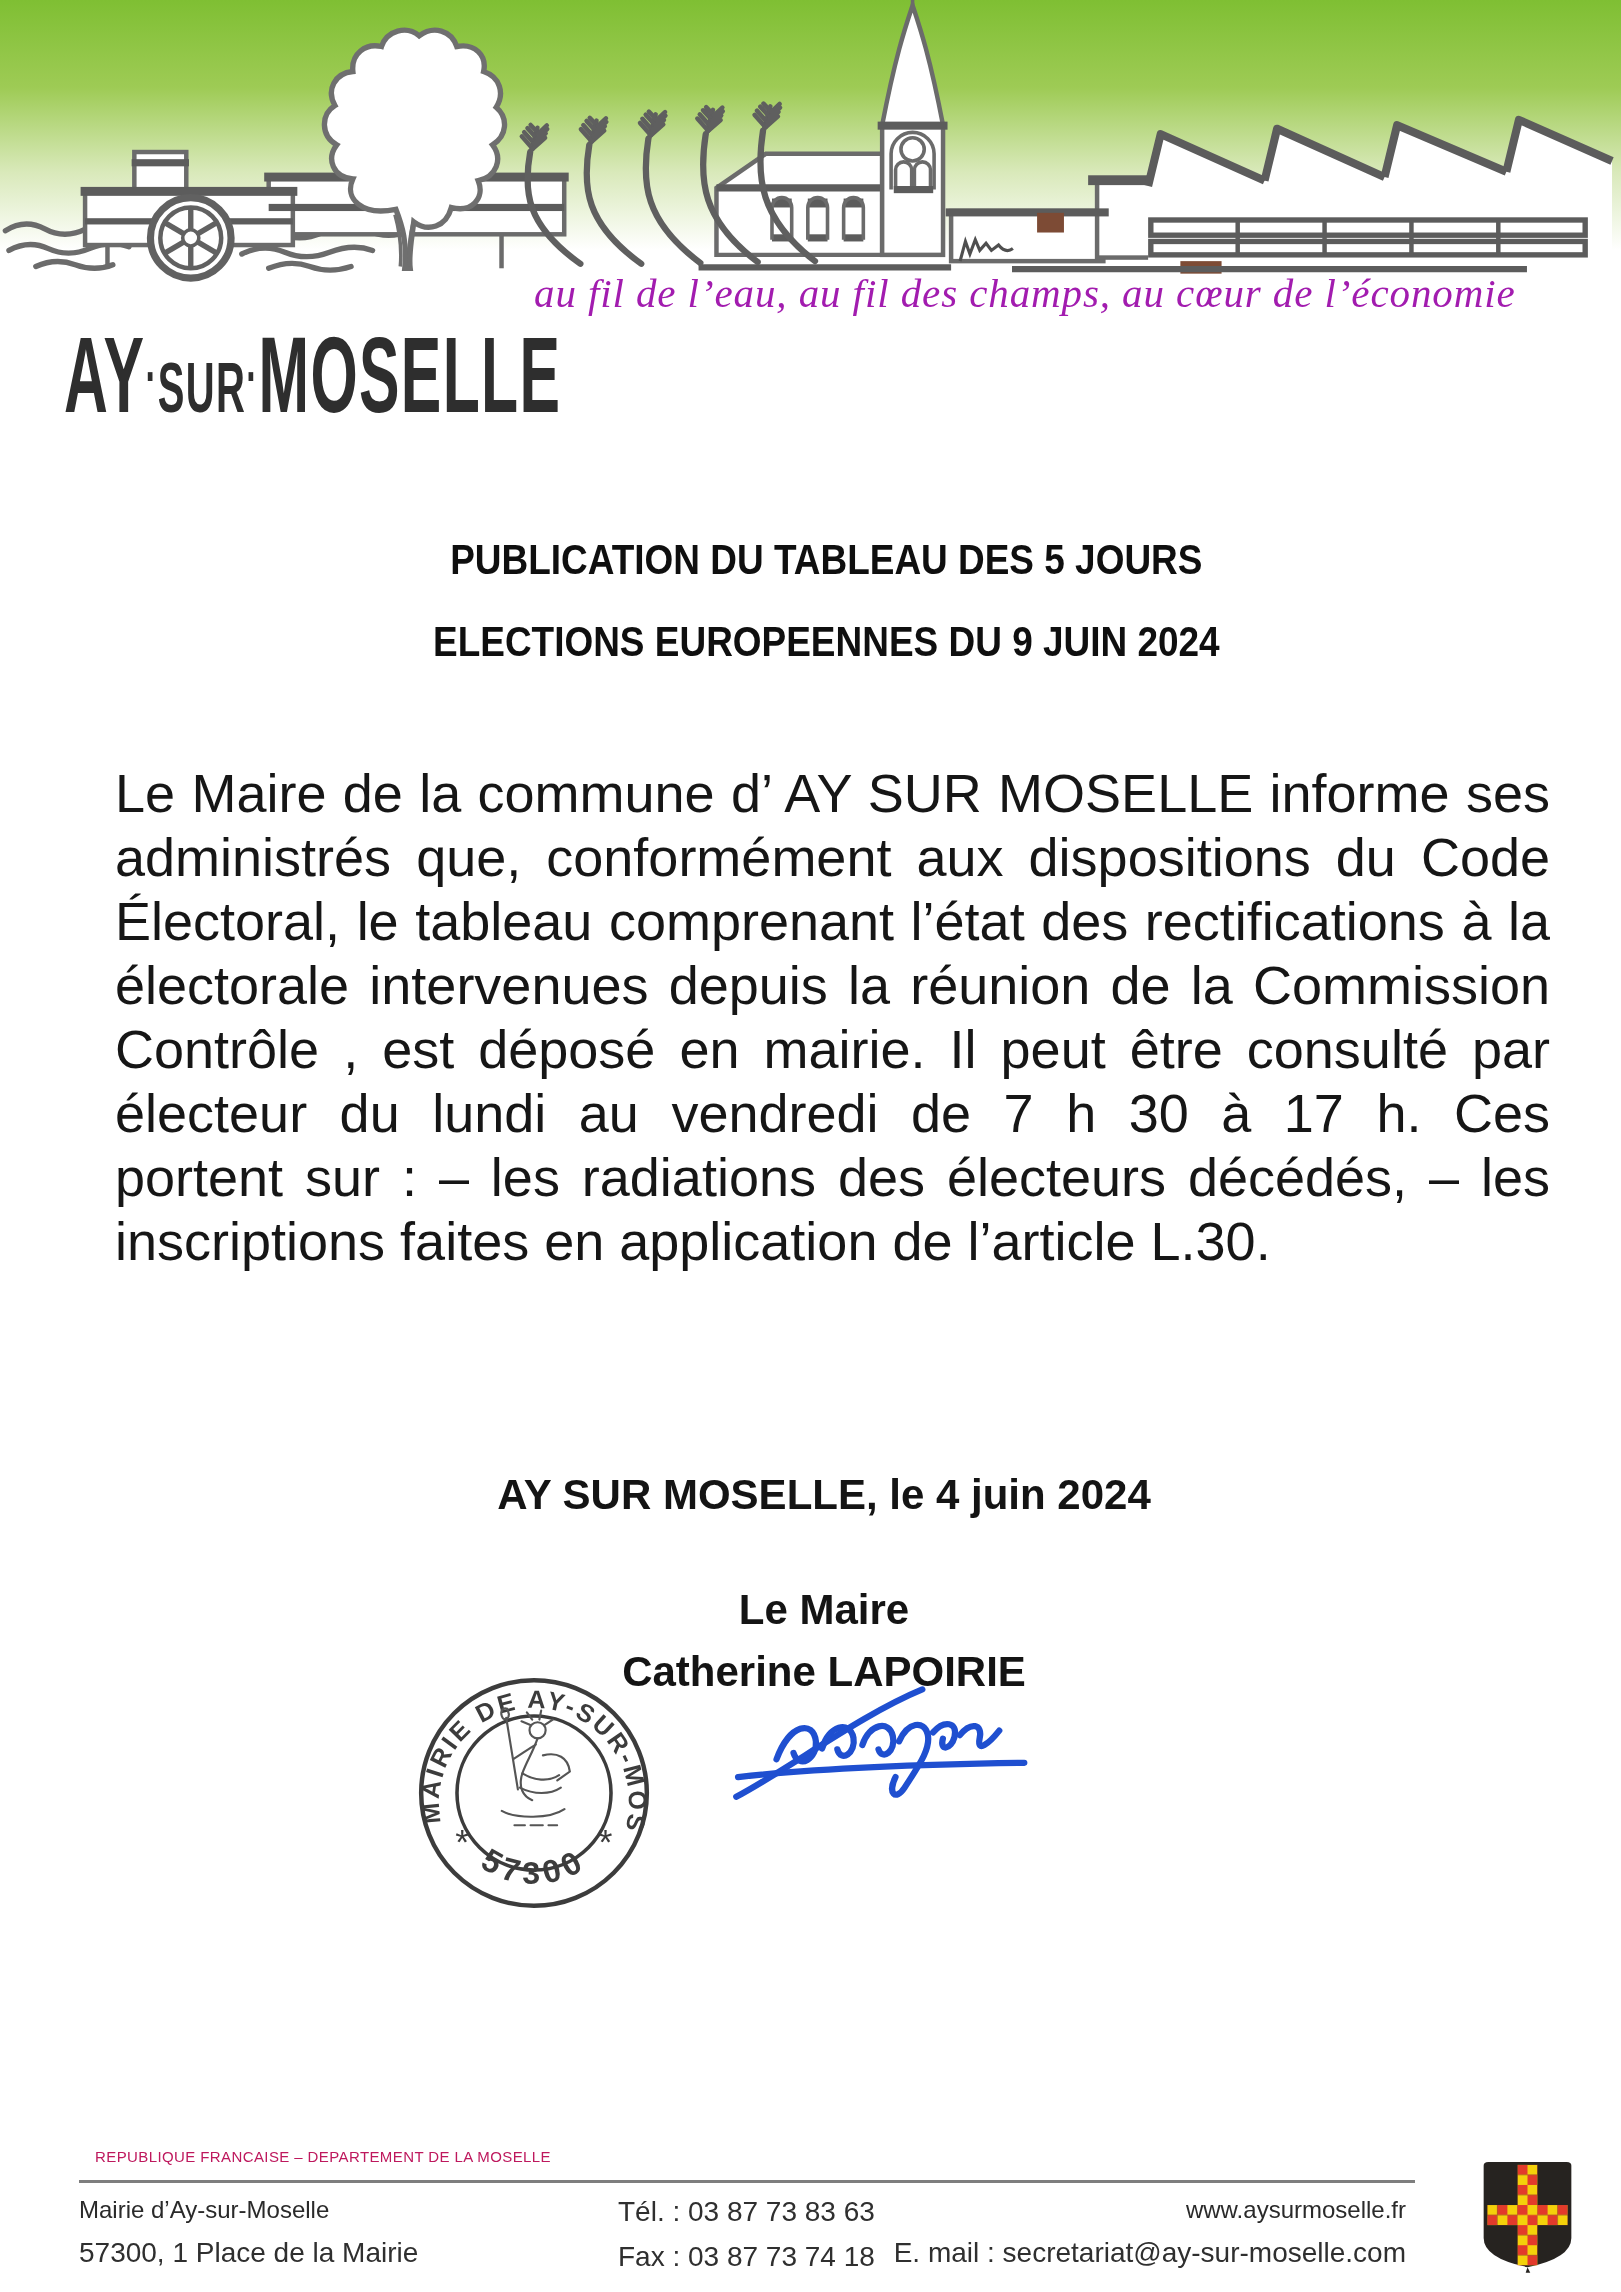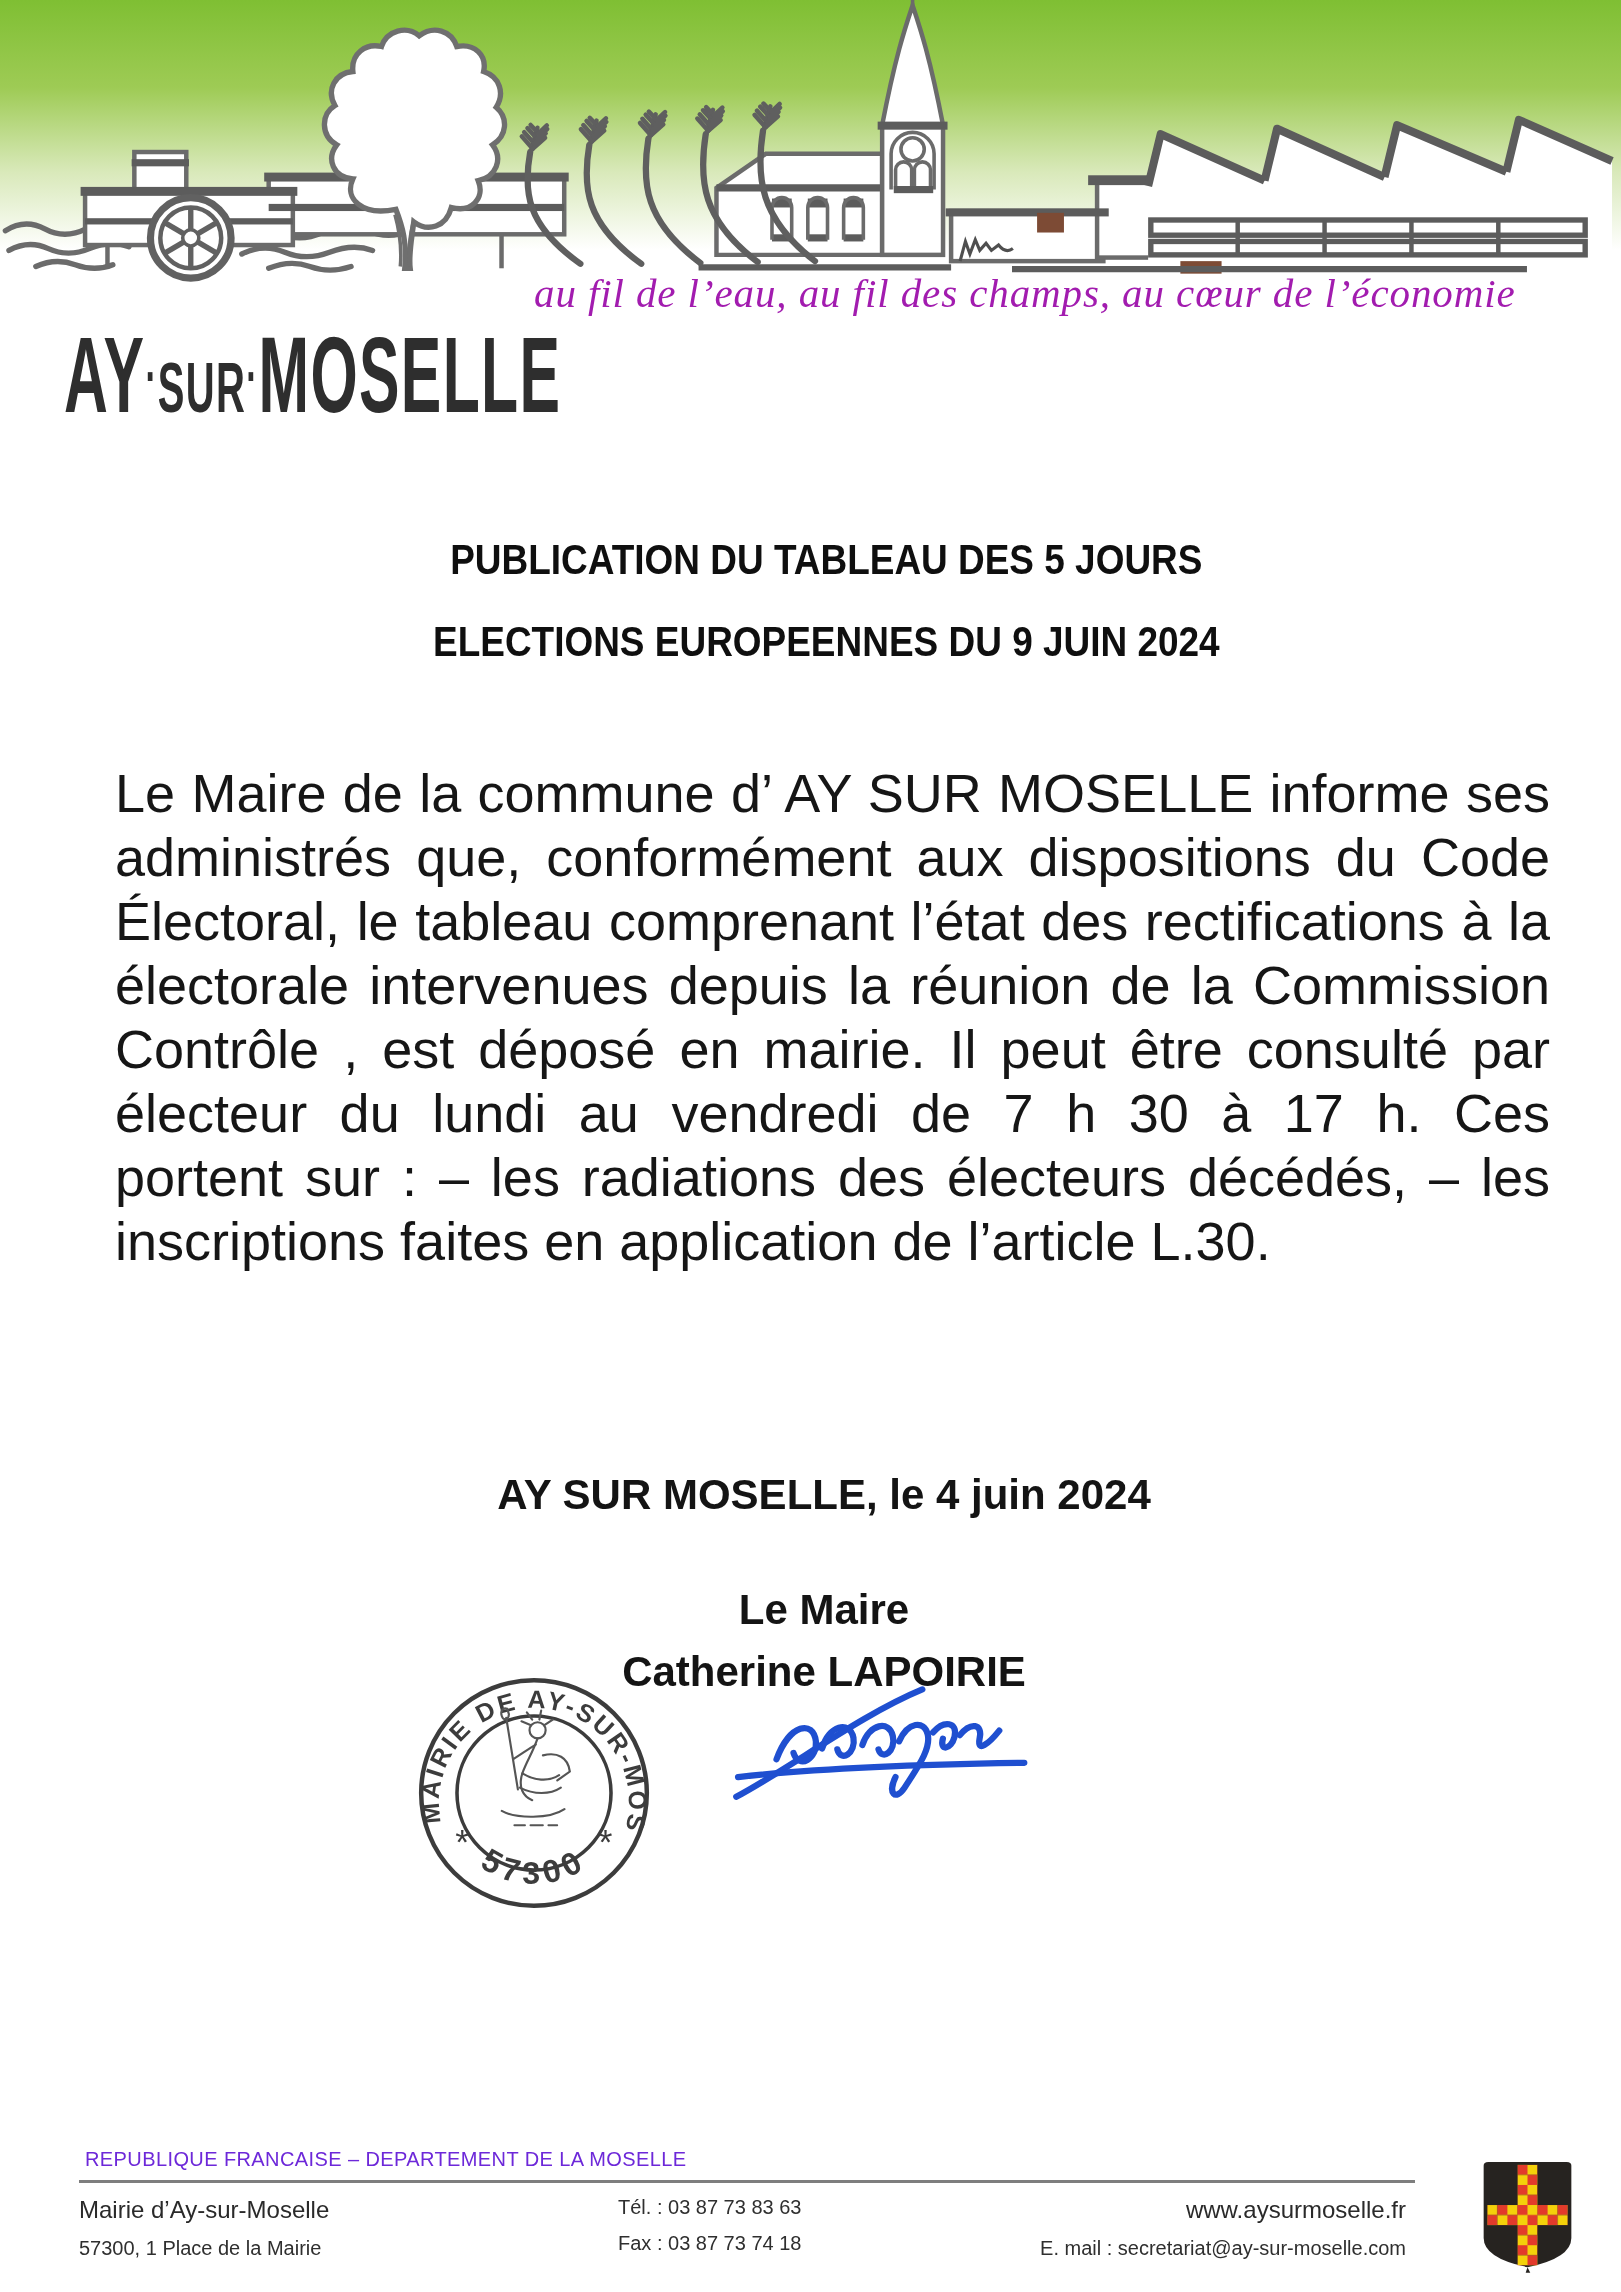--- a/index.html
+++ b/index.html
@@ -34,27 +34,27 @@
   
   .center-line{left:27px;top:0;width:1594px;text-align:center;font-size:42px;color:#141414;font-weight:bold;}
   .place-date{top:1471px;}
   .sig-title{top:1562px;margin-top:24px;}
   .sig-name{top:1648px;}
 
   #stamp{left:414px;top:1673px;width:240px;height:240px;}
   #signature{left:727px;top:1668px;width:591px;height:161px;}
 
   
-  .foot-small{left:85px;top:2148px;font-size:20px;letter-spacing:0.4px;color:#6d28d9;}
+  .foot-small{left:95px;top:2148px;font-size:15px;letter-spacing:0.4px;color:#be185d;}
   .foot-rule{left:79px;top:2180px;width:1336px;height:2.7px;background:#7e7e7e;}
   .foot-left{left:79px;top:2196px;}
   .foot-mid{left:618px;top:2196px;}
   .foot-right{right:215px;top:2196px;text-align:right;}
   .foot-b{font-size:24px;font-weight:400;color:#2a2a2a;}
-  .foot-r{font-size:20px;color:#2f2f2f;margin-top:13.4px;}
+  .foot-r{font-size:28px;color:#2f2f2f;margin-top:13.4px;}
   #coa{left:1480px;top:2157px;width:95px;height:118px;}
 </style>
 </head>
 <body>
 
 <div class="abs" style="inset:0;">
 
   <svg id="header-art" class="abs" viewBox="0 0 1810 350" preserveAspectRatio="none">
     <defs>
       <linearGradient id="grad" x1="0" y1="0" x2="0" y2="1">

